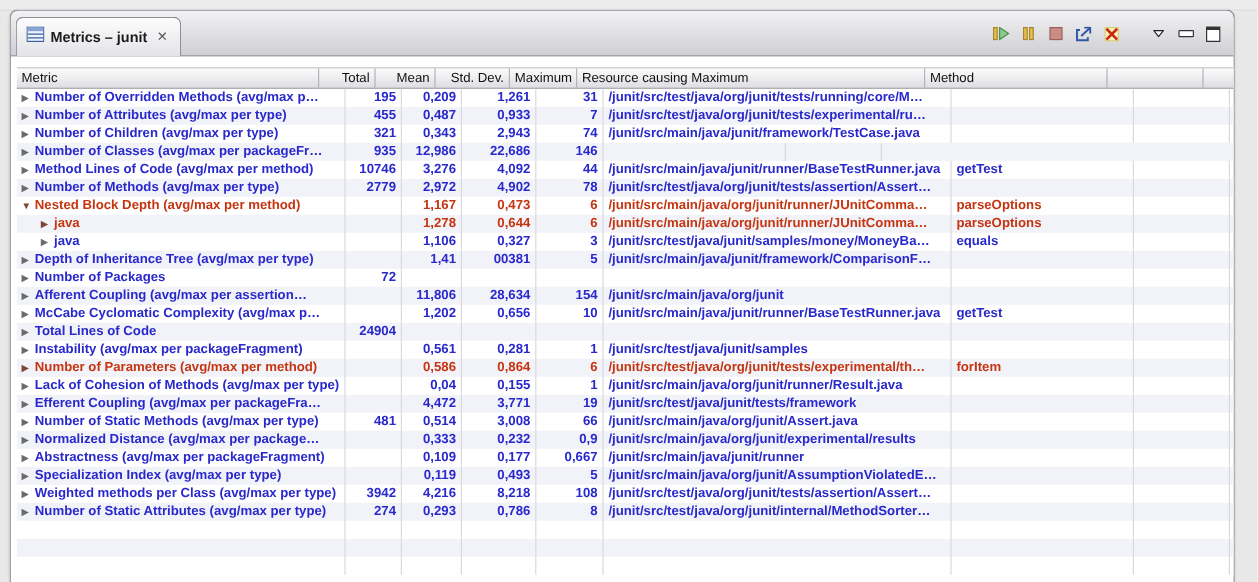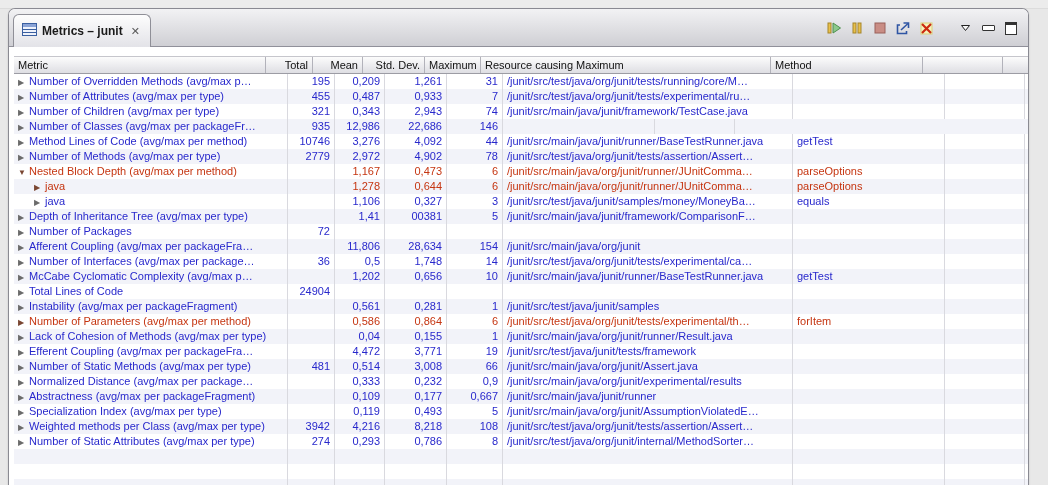--- a/index.html
+++ b/index.html
@@ -46,21 +46,21 @@
     display:flex;height:16px;line-height:16px;
     background:linear-gradient(#fcfcfc,#dedee3);
     border-top:1px solid #c6c6cc;border-bottom:1px solid #9c9ca4;
     color:#111;
   }
   .hcell{
     box-sizing:border-box;padding:0 4px;border-right:1px solid #b2b2ba;
     white-space:nowrap;overflow:hidden;flex:none;
   }
   .hcell.r{text-align:right;}
-  .tbody .trow{display:flex;height:15px;line-height:15px;color:#2828cc;}
+  .tbody .trow{display:flex;height:15px;line-height:15px;color:#2828cc;font-weight:bold;}
   .tbody .trow:nth-child(even){background:#f2f3f9;}
   .trow.red{color:#c53511;}
   .tcell{
     box-sizing:border-box;padding:0 4px;border-right:1px solid #d9d9df;
     white-space:nowrap;overflow:hidden;flex:none;
   }
   .tcell.r{text-align:right;}
   .arrow{
     display:inline-block;width:11px;font-size:8px;color:#6b6b6b;
     vertical-align:baseline;cursor:pointer;
@@ -268,36 +268,26 @@
             <div class="tcell" style="width: 274px; padding-left: 4px;"><span class="arrow">▶</span><span>Number of Packages</span></div>
             <div class="tcell r" style="width: 47px;">72</div>
             <div class="tcell r" style="width: 50px;"></div>
             <div class="tcell r" style="width: 62px;"></div>
             <div class="tcell r" style="width: 56px;"></div>
             <div class="tcell" style="width: 290px;"></div>
             <div class="tcell" style="width: 152px;"></div>
             <div class="tcell" style="width: 80px;"></div>
           </div>
           <div class="trow">
-            <div class="tcell" style="width: 274px; padding-left: 4px;"><span class="arrow">▶</span><span>Afferent Coupling (avg/max per packageFra…</span></div>
+            <div class="tcell" style="width: 274px; padding-left: 4px;"><span class="arrow">▶</span><span>Afferent Coupling (avg/max per assertion…</span></div>
             <div class="tcell r" style="width: 47px;"></div>
             <div class="tcell r" style="width: 50px;">11,806</div>
             <div class="tcell r" style="width: 62px;">28,634</div>
             <div class="tcell r" style="width: 56px;">154</div>
             <div class="tcell" style="width: 290px;">/junit/src/main/java/org/junit</div>
-            <div class="tcell" style="width: 152px;"></div>
-            <div class="tcell" style="width: 80px;"></div>
-          </div>
-          <div class="trow">
-            <div class="tcell" style="width: 274px; padding-left: 4px;"><span class="arrow">▶</span><span>Number of Interfaces (avg/max per package…</span></div>
-            <div class="tcell r" style="width: 47px;">36</div>
-            <div class="tcell r" style="width: 50px;">0,5</div>
-            <div class="tcell r" style="width: 62px;">1,748</div>
-            <div class="tcell r" style="width: 56px;">14</div>
-            <div class="tcell" style="width: 290px;">/junit/src/test/java/org/junit/tests/experimental/ca…</div>
             <div class="tcell" style="width: 152px;"></div>
             <div class="tcell" style="width: 80px;"></div>
           </div>
           <div class="trow">
             <div class="tcell" style="width: 274px; padding-left: 4px;"><span class="arrow">▶</span><span>McCabe Cyclomatic Complexity (avg/max p…</span></div>
             <div class="tcell r" style="width: 47px;"></div>
             <div class="tcell r" style="width: 50px;">1,202</div>
             <div class="tcell r" style="width: 62px;">0,656</div>
             <div class="tcell r" style="width: 56px;">10</div>
             <div class="tcell" style="width: 290px;">/junit/src/main/java/junit/runner/BaseTestRunner.java</div>

